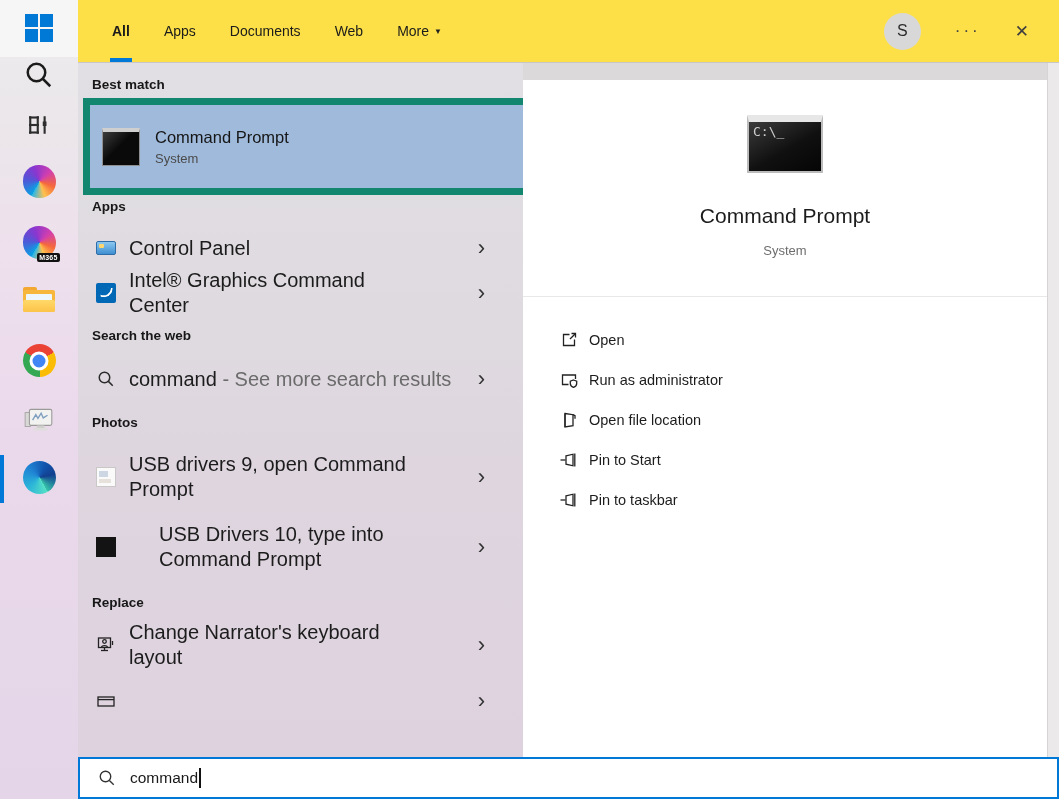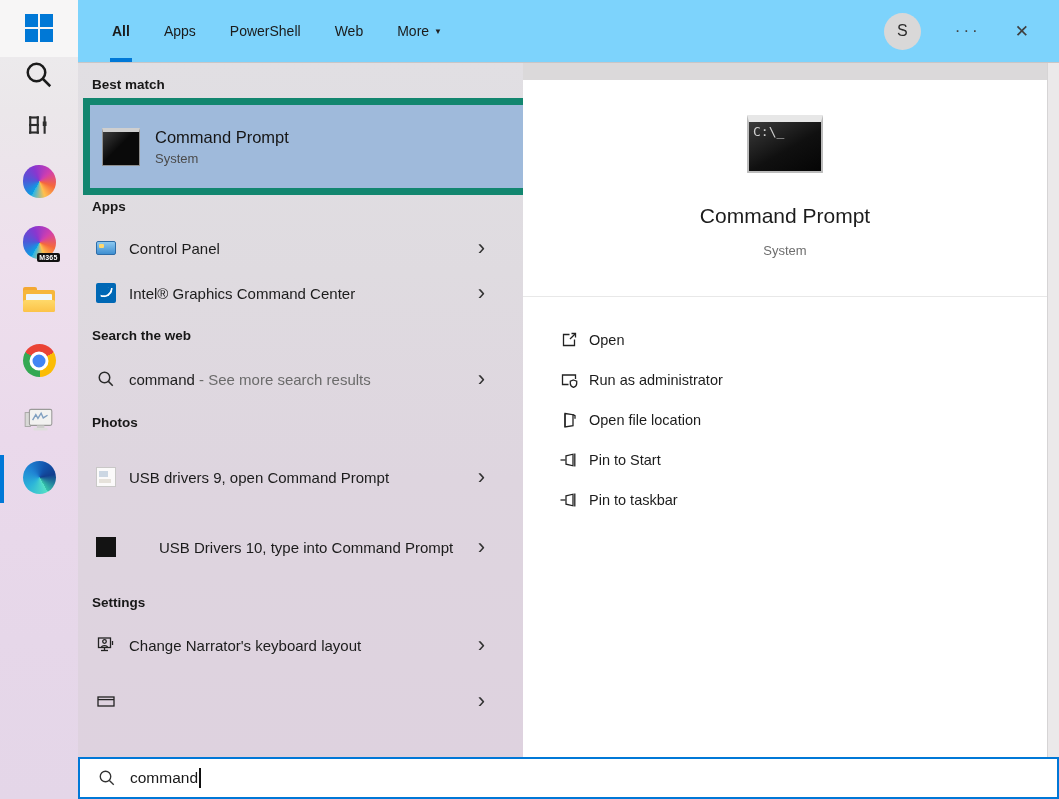--- a/index.html
+++ b/index.html
@@ -33,21 +33,21 @@
     background:conic-gradient(from -60deg,#ea4335 0 120deg,#fbbc05 0 240deg,#34a853 0 360deg); }
   .chrome-icon::after { content:""; position:absolute; left:50%; top:50%; width:13px; height:13px; transform:translate(-50%,-50%);
     background:#4285f4; border:3px solid #fff; border-radius:50%; }
 
   .edge-icon { width:33px; height:33px; border-radius:50%;
     background:conic-gradient(from 150deg,#55e0c6,#2bb3d9 22%,#1f83d4 45%,#1254ad 65%,#123f8f 80%,#36c3ab 100%); }
   .edge-icon::after { content:""; position:absolute; }
 
   
   .panel { position:absolute; left:78px; top:0; width:981px; height:799px; }
-  .tabsrow { position:absolute; left:0; top:0; width:100%; height:63px; background:#7dd3fc;
+  .tabsrow { position:absolute; left:0; top:0; width:100%; height:63px; background:#fde047;
     border-bottom:1px solid #c8c6c7; display:flex; align-items:stretch; padding-left:32px; }
   .tab { display:flex; align-items:center; gap:5px; font-size:14px; color:#1b1b1b; padding:4px 2px 0 2px;
     margin-right:30px; border-bottom:4px solid transparent; cursor:default; }
   .tab.active { font-weight:bold; border-bottom-color:#0078d7; }
   .tab .arrow { font-size:8px; color:#222; }
   .tr-controls { margin-left:auto; display:flex; align-items:center; gap:34px; padding-right:30px; }
   .avatar { width:37px; height:37px; border-radius:50%; background:#d9d8d8; color:#2b2b2b; font-size:16px;
     display:flex; align-items:center; justify-content:center; }
   .dots { font-size:17px; color:#444; letter-spacing:3px; }
   .closex { font-size:17px; color:#3f3f3f; }
@@ -64,21 +64,21 @@
     border:7px solid #12866f; background:#9fbadb; }
   .bm-row { position:absolute; inset:0; display:flex; align-items:center; padding-left:12px; }
   .cmd-icon-sm { width:38px; height:38px; background:linear-gradient(135deg,#3c3c3c 0%,#0a0a0a 45%);
     border:1px solid #8f8f8f; border-top:4px solid #cfcfcf; }
   .bm-text { margin-left:15px; }
   .bm-title { font-size:16.5px; color:#161616; }
   .bm-sub { font-size:13px; color:#4b4b4b; margin-top:4px; }
 
   .row { position:absolute; left:0; width:445px; display:flex; align-items:center; }
   .ric { width:22px; margin-left:17px; display:flex; justify-content:center; align-items:center; flex:none; }
-  .rlabel { margin-left:12px; font-size:15px; color:#1c1c1c; line-height:25px; max-width:300px; }
+  .rlabel { margin-left:12px; font-size:20px; color:#1c1c1c; line-height:25px; max-width:300px; }
   .rlabel .gray { color:#6b6b6b;text-align:center; }
   .chev { margin-left:auto; margin-right:38px; font-size:22px; color:#333; line-height:1; }
 
   .cp-icon { position:relative; width:20px; height:14px; border:1px solid #2e6da8; border-radius:2px;
     background:linear-gradient(180deg,#8cc8f0,#3f8fd1); }
   .cp-icon::after { content:""; position:absolute; left:2px; top:2px; width:5px; height:4px; background:#ffd76e; border-radius:1px; }
   .intel-icon { position:relative; width:20px; height:20px; background:#0068b5; border-radius:2px; }
   .intel-icon::after { content:""; position:absolute; left:5px; top:4px; width:9px; height:9px;
     border:2px solid #fff; border-top:none; border-left:none; border-radius:0 0 10px 2px; transform:rotate(12deg); }
   .photo-light { position:relative; width:20px; height:20px; background:#fbfafa; border:1px solid #c9c8c7; }
@@ -187,21 +187,21 @@
   <div class="panel">
 
     <div class="tabsrow">
       <div class="tab active">
           <span>All</span>
         </div>
       <div class="tab">
           <span>Apps</span>
         </div>
       <div class="tab">
-          <span>PowerShell</span>
+          <span>Documents</span>
         </div>
       <div class="tab">
           <span>Web</span>
         </div>
       <div class="tab">
         <span>More</span>
         <span class="arrow">▼</span>
       </div>
       <div class="tr-controls">
         <div class="avatar">S</div>
@@ -271,21 +271,21 @@
         </div>
 
         <div class="row" style="top:451px;height:66px;">
           <div class="ric">
               <div class="photo-dark"></div>
             </div>
           <div class="rlabel" style="max-width:300px;margin-left:42px;">USB Drivers 10, type into Command Prompt</div>
           <span class="chev">›</span>
         </div>
 
-        <div class="sec-header" style="top:532px;">Settings</div>
+        <div class="sec-header" style="top:532px;">Replace</div>
 
         <div class="row" style="top:560px;height:44px;">
           <div class="ric">
             <svg width="20" height="20" viewBox="0 0 20 20" fill="none" stroke="#222" stroke-width="1.3">
               <rect x="2.5" y="3" width="12" height="9.5"></rect>
               <circle cx="8.5" cy="6.5" r="1.8"></circle>
               <path d="M5.5 12.5 c0 -2.6 6 -2.6 6 0"></path>
               <line x1="8.5" y1="12.5" x2="8.5" y2="15"></line>
               <line x1="5" y1="15.5" x2="12" y2="15.5"></line>
               <line x1="16.5" y1="6" x2="16.5" y2="10"></line>

